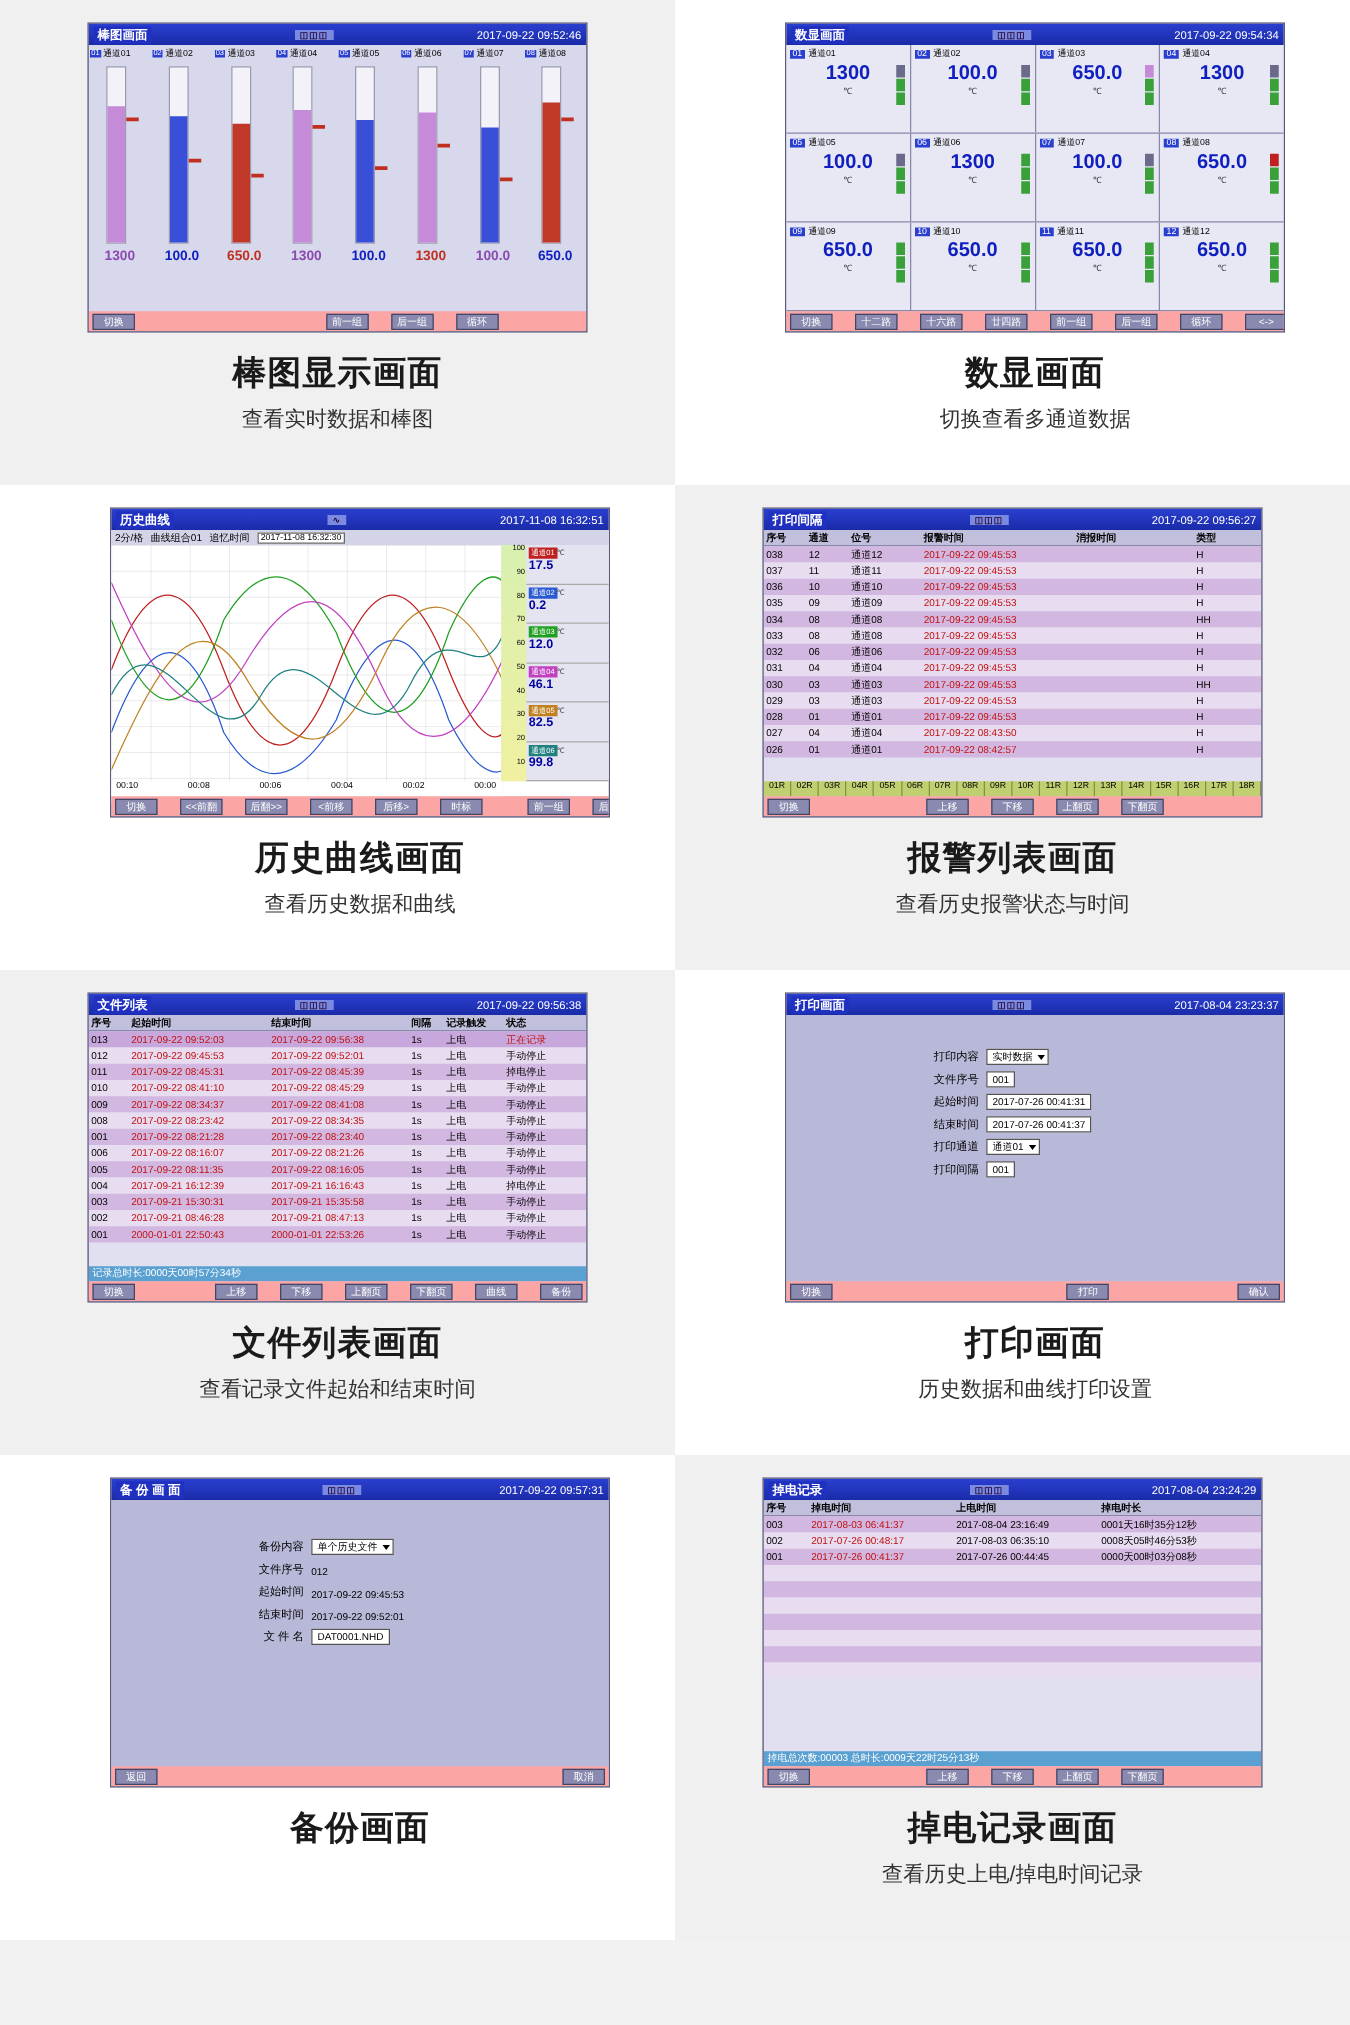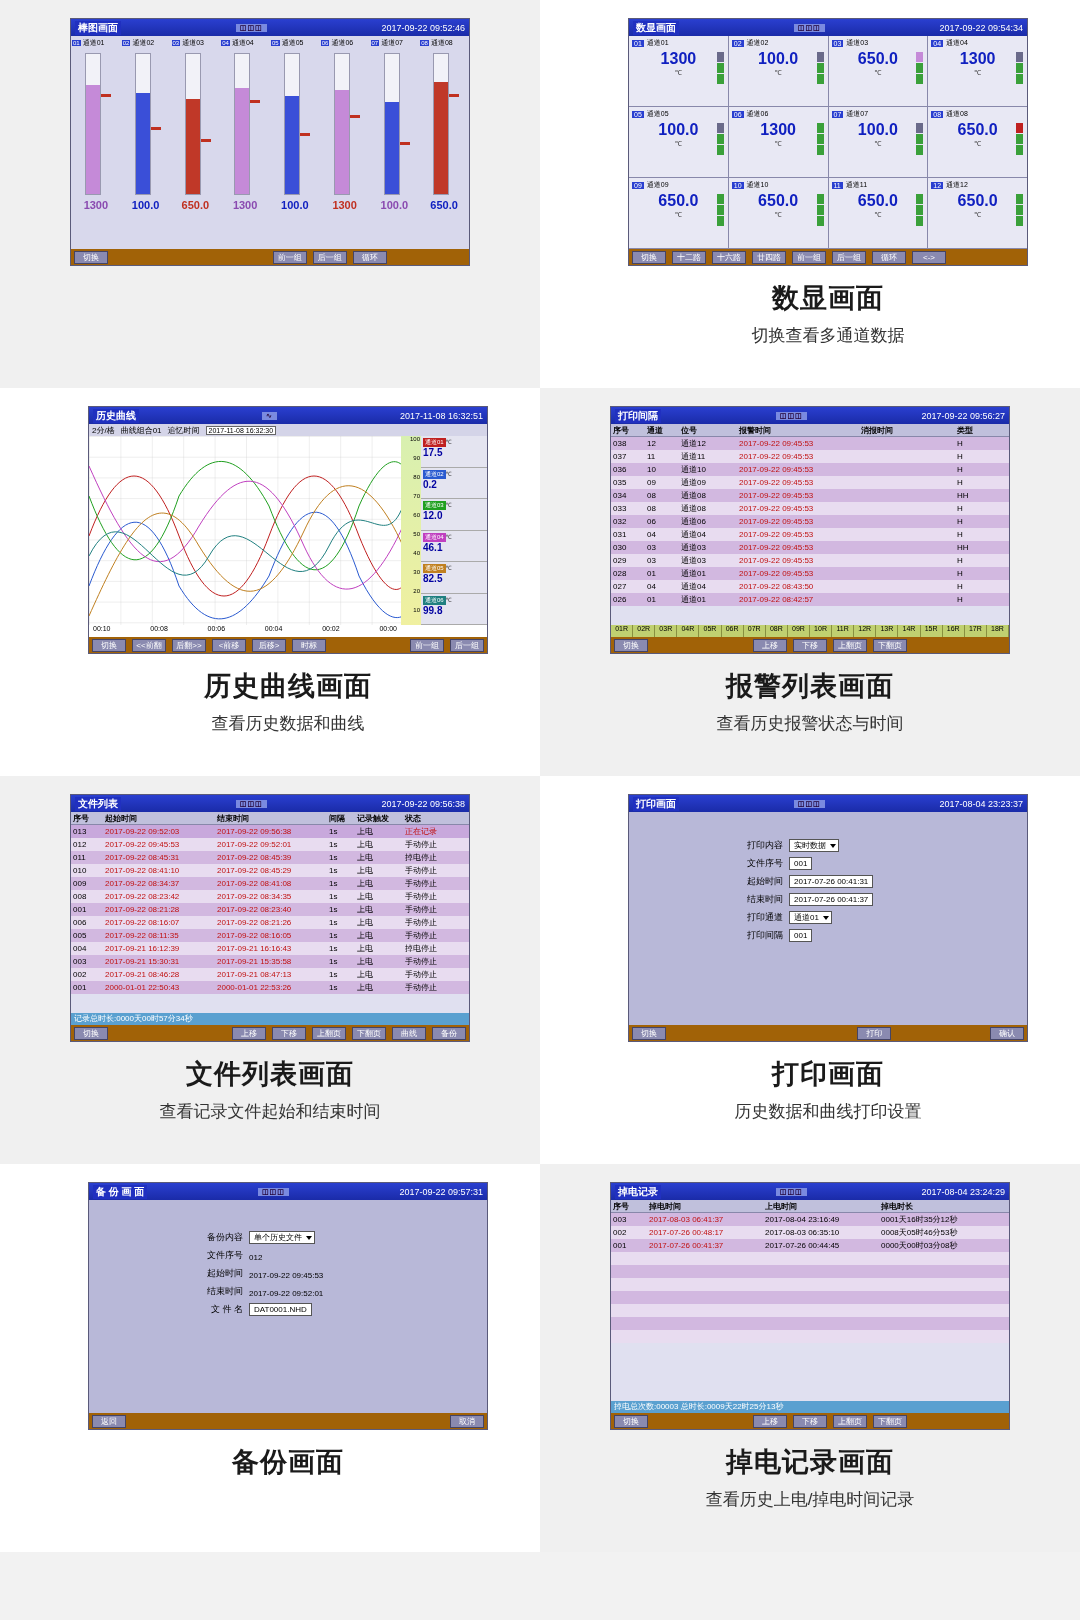--- a/index.html
+++ b/index.html
@@ -43,21 +43,21 @@
     display:flex; align-items:center; justify-content:space-between;
     padding:0 4px; color:#fff; font-size:10px; font-weight:bold;
   }
   .tbar .lt { background:#2030c0; padding:0 3px; }
   .tbar .md { font-size:7px; background:#7a8ae0; color:#203; padding:0 4px; letter-spacing:1px;}
   .tbar .rt { font-size:9px; font-weight:normal; }
 
   
   .bbar {
     position:absolute; bottom:0; left:0; right:0; height:16px;
-    background:#a16207; display:flex; align-items:center; gap:6px; padding:1px 3px;
+    background:#fca5a5; display:flex; align-items:center; gap:18px; padding:1px 3px;
   }
   .bbar .bt {
     background:#8a8ab0; border:1px solid #444466; color:#fff;
     font-size:8px; height:13px; line-height:11px; text-align:center;
     padding:0 2px; min-width:34px;
   }
   .bbar .sp { flex:1; }
 
   
   .bar-body { position:absolute; top:17px; left:0; right:0; bottom:16px; background:#d8d8ec; }
@@ -237,20 +237,24 @@
       </div>
       <div class="bbar" id="bg-btns">
           <div class="bt">切换</div>
           <div class="sp"></div>
           <div class="sp"></div>
           <div class="bt">前一组</div>
           <div class="bt">后一组</div>
           <div class="bt">循环</div>
           <div class="sp"></div>
         </div>
+    </div>
+    <div class="caption">
+      <div class="t">棒图显示画面</div>
+      <div class="s">查看实时数据和棒图</div>
     </div>
   </div>
 
   <div class="cell white">
     <div class="screen">
       <div class="tbar">
         <span class="lt">数显画面</span>
         <span class="md">◫◫◫</span>
         <span class="rt">2017-09-22 09:54:34</span>
       </div>

